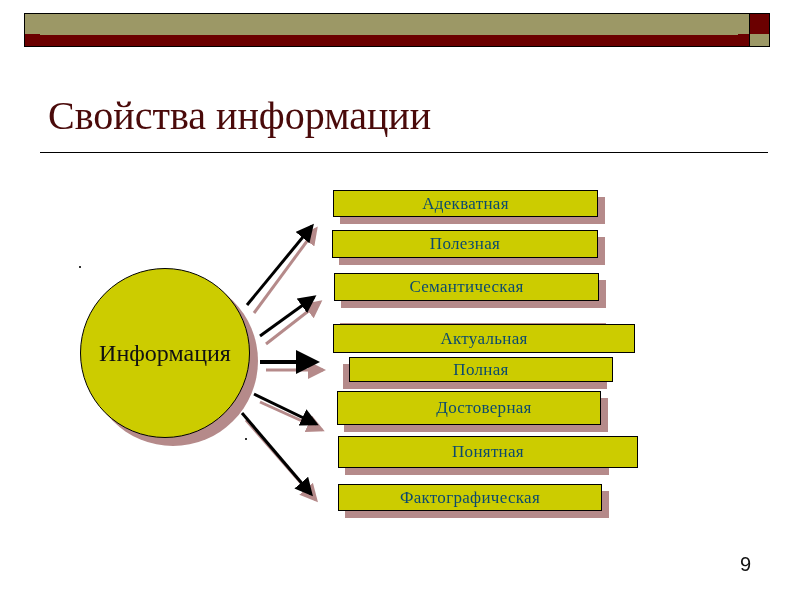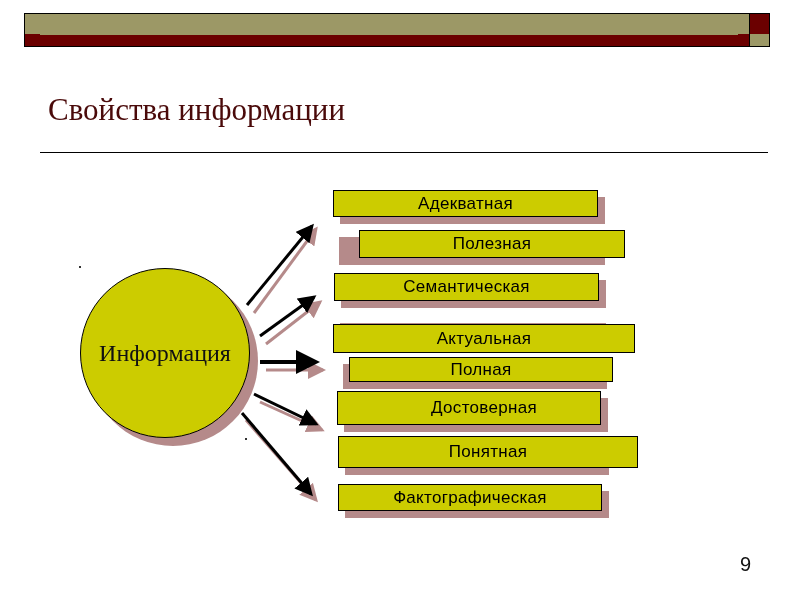--- a/index.html
+++ b/index.html
@@ -2,27 +2,27 @@
 <html><head>
 <meta charset="utf-8">
 <style>
   html, body { margin:0; padding:0; }
   body { width:800px; height:600px; background:#ffffff; position:relative; overflow:hidden; font-family:"Liberation Serif", "DejaVu Serif", serif; }
   .topbar-olive { position:absolute; left:24px; top:13px; width:725px; height:22px; background:#9c9866; border:1px solid #000; border-bottom:none; }
   .topbar-red { position:absolute; left:24px; top:34px; width:725px; height:12px; background:#6b0000; border:1px solid #000; border-top:none; }
   .topbar-inset { position:absolute; left:40px; top:34px; width:698px; height:1px; background:#9c9866; }
   .corner-red { position:absolute; left:749px; top:13px; width:19px; height:21px; background:#6b0000; border:1px solid #000; }
   .corner-olive { position:absolute; left:749px; top:34px; width:19px; height:12px; background:#9c9866; border:1px solid #000; border-top:none; }
-  .title { position:absolute; left:48px; top:92px; font-size:31px; color:#4a0a0a; font-family:"Liberation Serif", serif; white-space:nowrap; }
+  .title { position:absolute; left:48px; top:92px; font-size:40px; color:#4a0a0a; font-family:"Liberation Serif", serif; white-space:nowrap; }
   .title-rule { position:absolute; left:40px; top:152px; width:728px; height:1px; background:#000; }
   .circle-shadow { position:absolute; left:88px; top:276px; width:170px; height:170px; border-radius:50%; background:#b58a8a; }
   .circle { position:absolute; left:80px; top:268px; width:168px; height:168px; border-radius:50%; background:#cccc00; border:1px solid #000; display:flex; flex-direction:row; align-items:center; justify-content:center; text-align:center; font-family:"Liberation Serif", serif; font-size:24px; line-height:31px; color:#111; }
   .dot { position:absolute; width:2px; height:2px; background:#333; }
   .box-shadow { position:absolute; background:#b58a8a; }
-  .box { position:absolute; background:#cccc00; border:1px solid #000; box-sizing:border-box; display:flex; align-items:center; justify-content:center; font-family:Liberation Sans, sans-serif; font-size:17px; color:#000000; letter-spacing:0.3px; }
+  .box { position:absolute; background:#cccc00; border:1px solid #000; box-sizing:border-box; display:flex; align-items:center; justify-content:center; font-family:Liberation Serif, serif; font-size:17px; color:#0c4a6e; letter-spacing:0.3px; }
   svg.arrows { position:absolute; left:0; top:0; width:800px; height:600px; }
   .page-num { position:absolute; left:740px; top:553px; font-family:"Liberation Sans", sans-serif; font-size:20px; color:#111; }
 </style>
 </head>
 <body>
 
 <div class="topbar-olive"></div>
 <div class="topbar-red"></div>
 <div class="topbar-inset"></div>
 <div class="corner-red"></div>
@@ -66,21 +66,21 @@
 <div class="circle">
   <span>Информация</span>
 </div>
 <div class="dot" style="left:79px;top:266px;"></div>
 <div class="dot" style="left:245px;top:438px;"></div>
 
 <div class="box-shadow" style="left:340px;top:197px;width:265px;height:27px;"></div>
 <div class="box" style="left:333px;top:190px;width:265px;height:27px;">Адекватная</div>
 
 <div class="box-shadow" style="left:339px;top:237px;width:266px;height:28px;"></div>
-<div class="box" style="left:332px;top:230px;width:266px;height:28px;margin-left:27px;">Полезная</div>
+<div class="box" style="left:332px;top:230px;width:266px;height:28px;">Полезная</div>
 
 <div class="box-shadow" style="left:341px;top:280px;width:265px;height:28px;"></div>
 <div class="box" style="left:334px;top:273px;width:265px;height:28px;">Семантическая</div>
 
 <div class="box-shadow" style="left:340px;top:323px;width:266px;height:29px;"></div>
 <div class="box" style="left:333px;top:324px;width:302px;height:29px;">Актуальная</div>
 
 <div class="box-shadow" style="left:343px;top:364px;width:264px;height:25px;"></div>
 <div class="box" style="left:349px;top:357px;width:264px;height:25px;">Полная</div>
 

